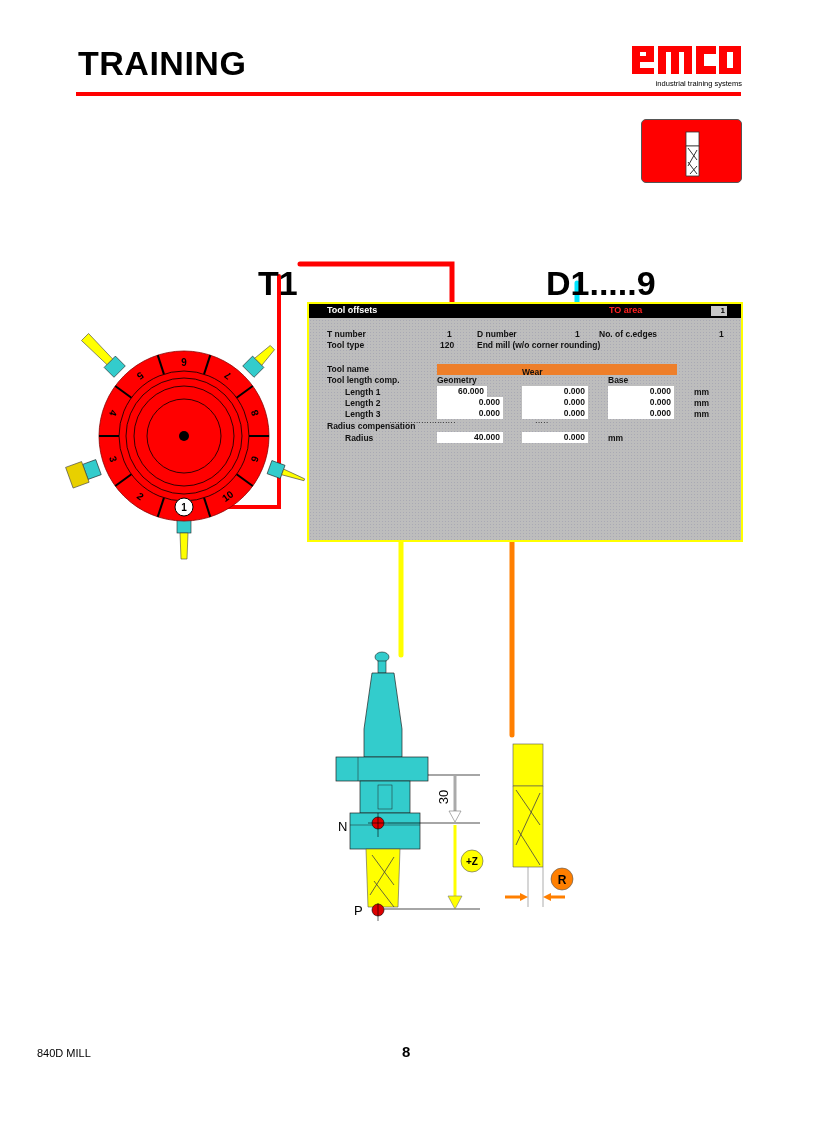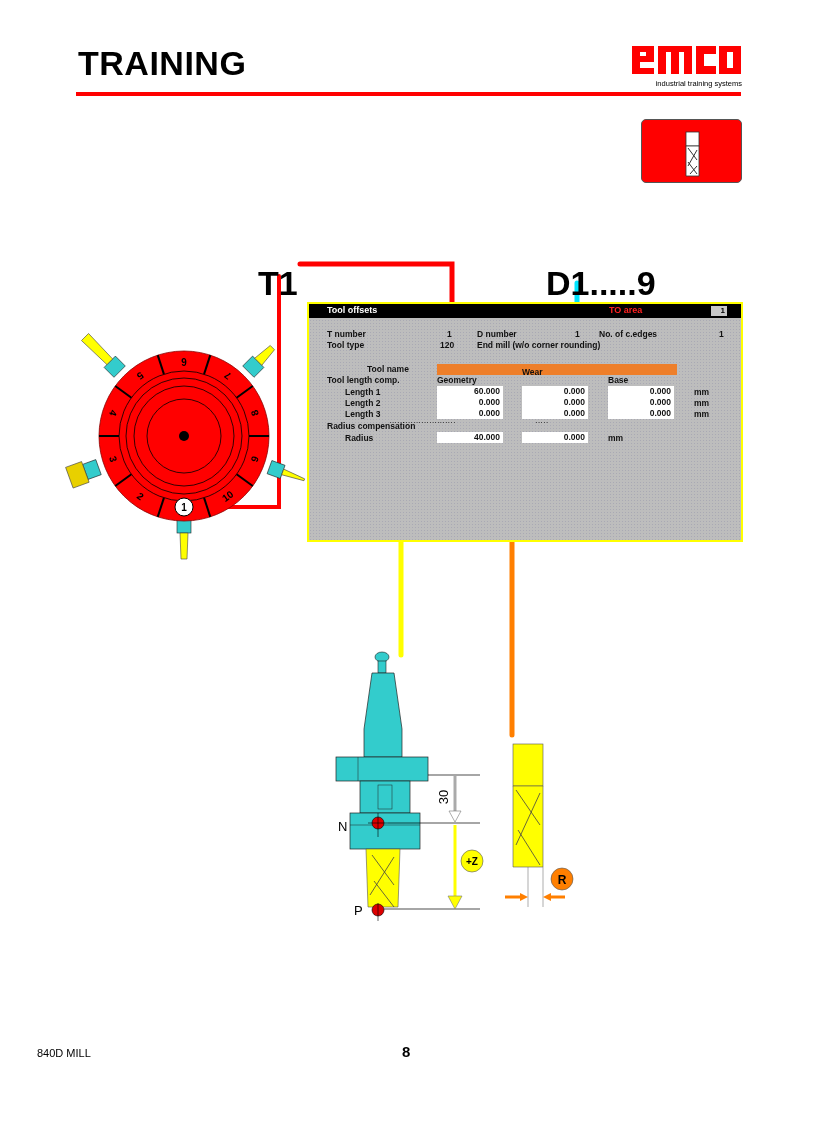--- a/index.html
+++ b/index.html
@@ -89,30 +89,30 @@
   <span class="pt" style="left:138px;top:25px;">1</span>
   <span class="pt" style="left:168px;top:25px;">D number</span>
   <span class="pt" style="left:266px;top:25px;">1</span>
   <span class="pt" style="left:290px;top:25px;">No. of c.edges</span>
   <span class="pt" style="left:410px;top:25px;">1</span>
 
   <span class="pt" style="left:18px;top:36px;">Tool type</span>
   <span class="pt" style="left:131px;top:36px;">120</span>
   <span class="pt" style="left:168px;top:36px;">End mill (w/o corner rounding)</span>
 
-  <span class="pt" style="left:18px;top:60px;margin-left:40px;">Tool name</span>
+  <span class="pt" style="left:18px;top:60px;">Tool name</span>
   <div class="tool-name-bar"></div>
 
   <span class="pt" style="left:18px;top:71px;">Tool length comp.</span>
   <span class="pt" style="left:128px;top:71px;">Geometry</span>
   <span class="pt" style="left:213px;top:63px;">Wear</span>
   <span class="pt" style="left:299px;top:71px;">Base</span>
 
   <span class="pt" style="left:36px;top:83px;">Length 1</span>
-  <div class="field" style="left:128px;top:82px;width:66px;padding-left:21px;">60.000</div>
+  <div class="field" style="left:128px;top:82px;width:50px;padding-left:21px;">60.000</div>
   <div class="field" style="left:213px;top:82px;width:66px;">0.000</div>
   <div class="field" style="left:299px;top:82px;width:66px;">0.000</div>
   <span class="pt" style="left:385px;top:83px;">mm</span>
 
   <span class="pt" style="left:36px;top:94px;">Length 2</span>
   <div class="field" style="left:128px;top:93px;width:66px;">0.000</div>
   <div class="field" style="left:213px;top:93px;width:66px;">0.000</div>
   <div class="field" style="left:299px;top:93px;width:66px;">0.000</div>
   <span class="pt" style="left:385px;top:94px;">mm</span>
 

